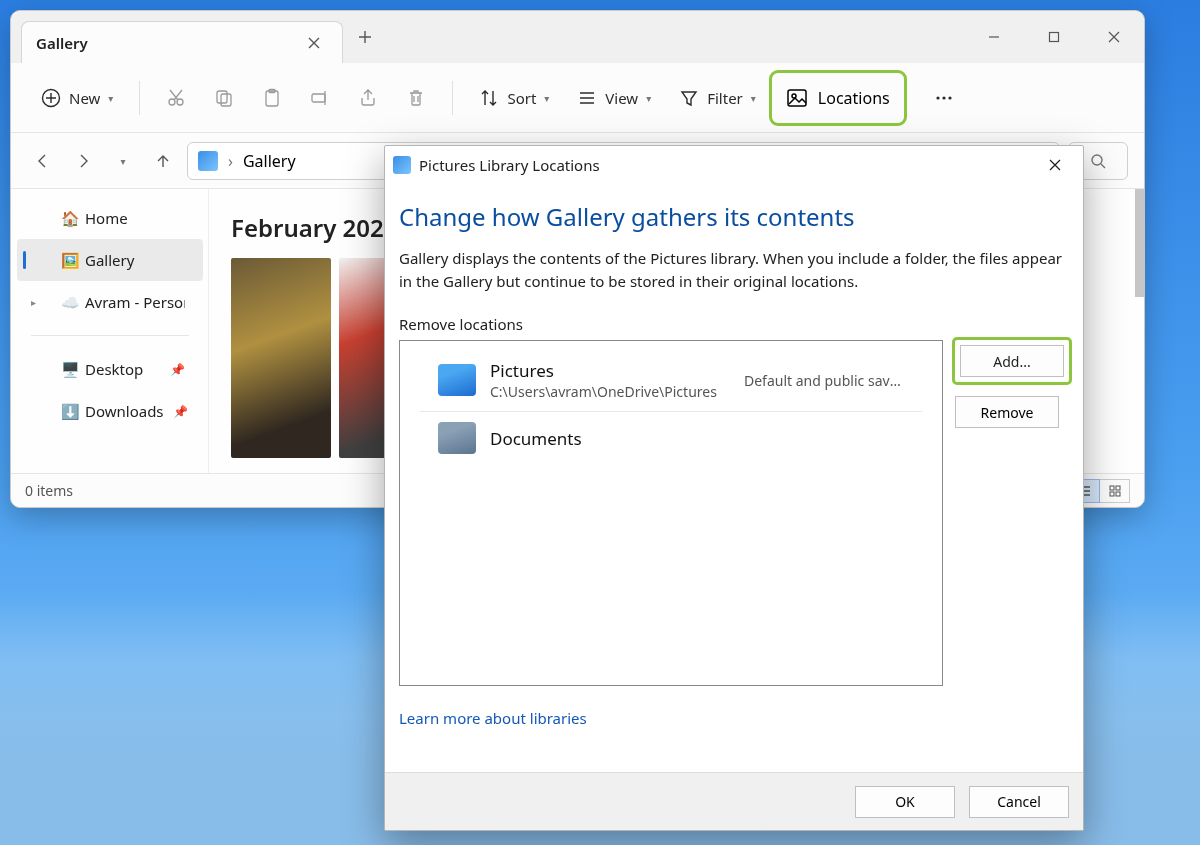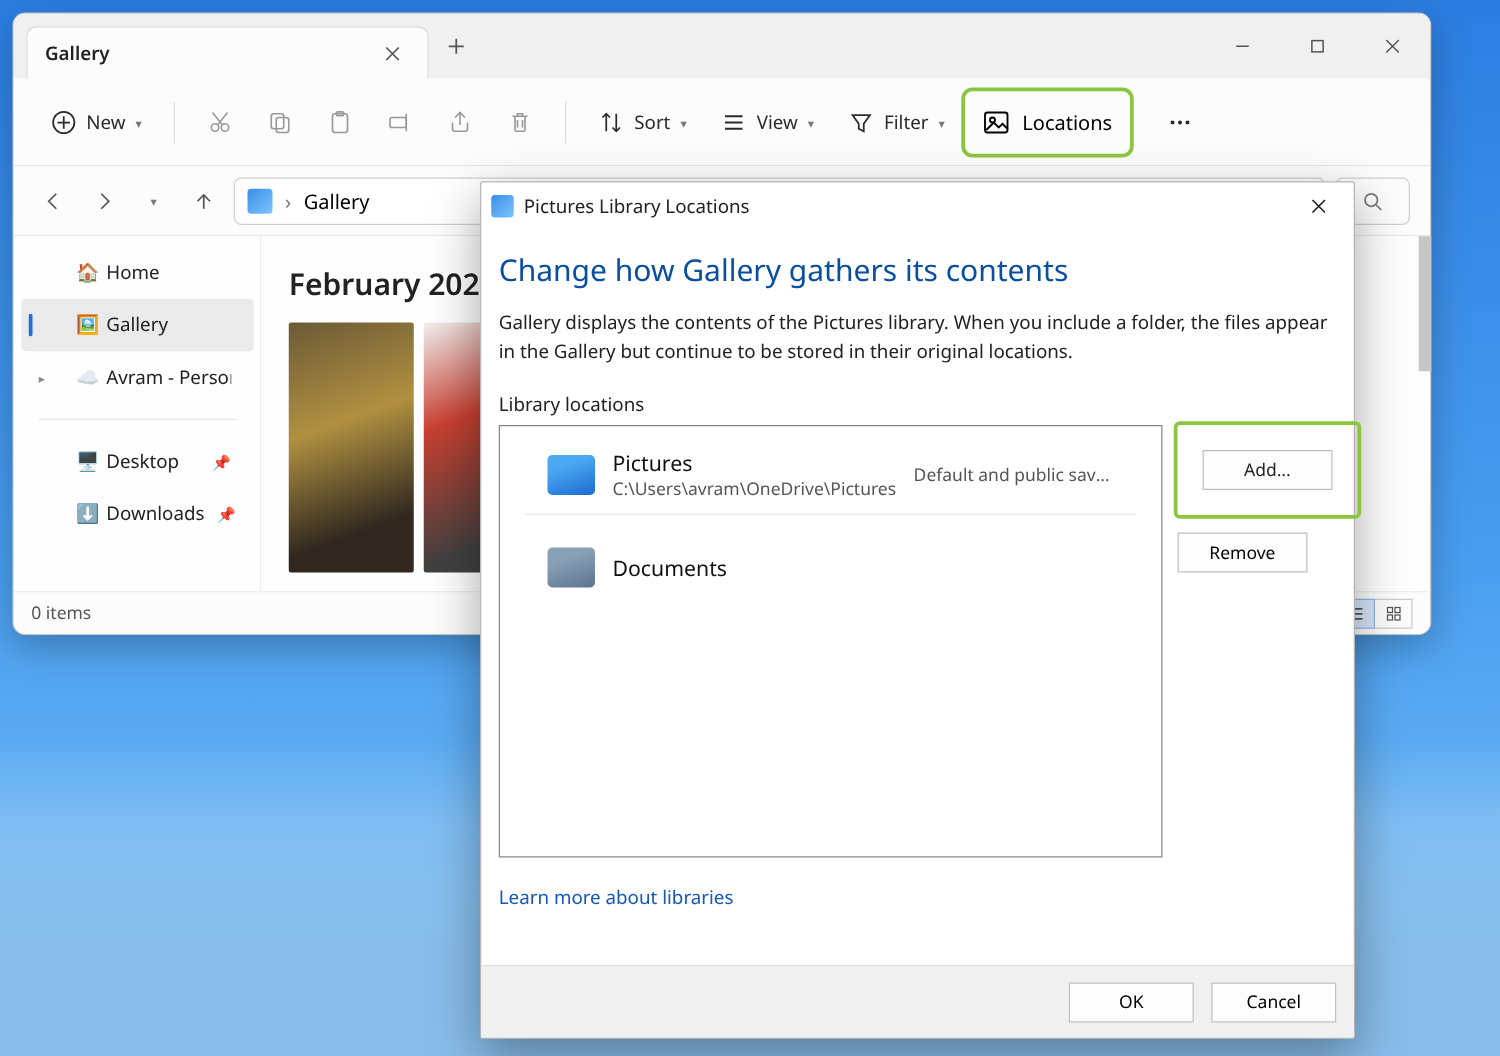--- a/index.html
+++ b/index.html
@@ -150,33 +150,33 @@
   .dlg-heading { color:#0a4ea0; font-size:24px; margin-bottom:14px; }
   .dlg-para { font-size:15px; color:#222; line-height:1.5; margin-bottom:22px; }
   .dlg-section-label { font-size:15px; color:#222; margin-bottom:6px; }
   .dlg-row { display:flex; gap:12px; align-items:flex-start; }
   .loc-list {
     flex:1;
     border:1px solid #888;
     height:346px;
     background:#fff;
   }
-  .loc-item { display:flex; align-items:center; gap:14px; padding:10px 18px; border-bottom:1px solid #e8e8e8; margin:16px 20px; }
+  .loc-item { display:flex; align-items:center; gap:14px; padding:10px 18px; border-bottom:1px solid #e8e8e8; margin:0 20px; }
   .loc-item:first-child { margin-top:8px; }
   .loc-folder-icon { width:38px; height:32px; border-radius:4px; }
   .fi-pictures { background:linear-gradient(160deg,#4aa7f2 30%,#1c6bd0 100%); }
   .fi-docs { background:linear-gradient(160deg,#8aa0b5 30%,#5b758f 100%); }
   .loc-text { display:flex; flex-direction:column; }
   .loc-name { font-size:17px; color:#111; }
   .loc-path { font-size:14px; color:#555; }
   .loc-tag { margin-left:auto; font-size:14px; color:#555; max-width:160px; white-space:nowrap; overflow:hidden; text-overflow:ellipsis; }
   .dlg-btns { display:flex; flex-direction:column; gap:14px; }
   .dlg-btn { width:104px; height:32px; border:1px solid #bfbfbf; background:#fdfdfd; font-size:14px; color:#222; display:flex; align-items:center; justify-content:center; }
   .dlg-btn.disabled { color:#000000; }
-  .add-highlight { outline:3px solid #8cc63f; padding:20px; border-radius:2px;text-align:right; }
+  .add-highlight { outline:3px solid #8cc63f; padding:5px; border-radius:2px;text-align:right; }
   .dlg-link { color:#1358b8; font-size:15px; margin-top:22px; }
   .dlg-footer { height:58px; background:#f0f0f0; border-top:1px solid #ddd; display:flex; align-items:center; justify-content:flex-end; gap:14px; padding:0 14px; }
   .foot-btn { width:100px; height:32px; border:1px solid #bfbfbf; background:#fdfdfd; font-size:14px; display:flex; align-items:center; justify-content:center; }
 
   svg { display:block; }
 </style>
 </head>
 <body>
 
 <div class="desktop-scenery"></div>
@@ -398,21 +398,21 @@
     <span class="dlg-title-text">Pictures Library Locations</span>
     <div class="dlg-close">
       <svg width="12" height="12" viewBox="0 0 12 12">
           <path d="M1 1 L11 11 M11 1 L1 11" stroke="currentColor" stroke-width="1.3"></path>
         </svg>
     </div>
   </div>
   <div class="dlg-body">
     <div class="dlg-heading">Change how Gallery gathers its contents</div>
     <div class="dlg-para">Gallery displays the contents of the Pictures library. When you include a folder, the files appear in the Gallery but continue to be stored in their original locations.</div>
-    <div class="dlg-section-label">Library locations</div>
+    <div class="dlg-section-label">Remove locations</div>
     <div class="dlg-row">
       <div class="loc-list">
         <div class="loc-item">
           <div class="loc-folder-icon fi-pictures"></div>
           <div class="loc-text">
             <span class="loc-name">Pictures</span>
             <span class="loc-path">C:\Users\avram\OneDrive\Pictures</span>
           </div>
           <span class="loc-tag">Default and public save location</span>
         </div>

